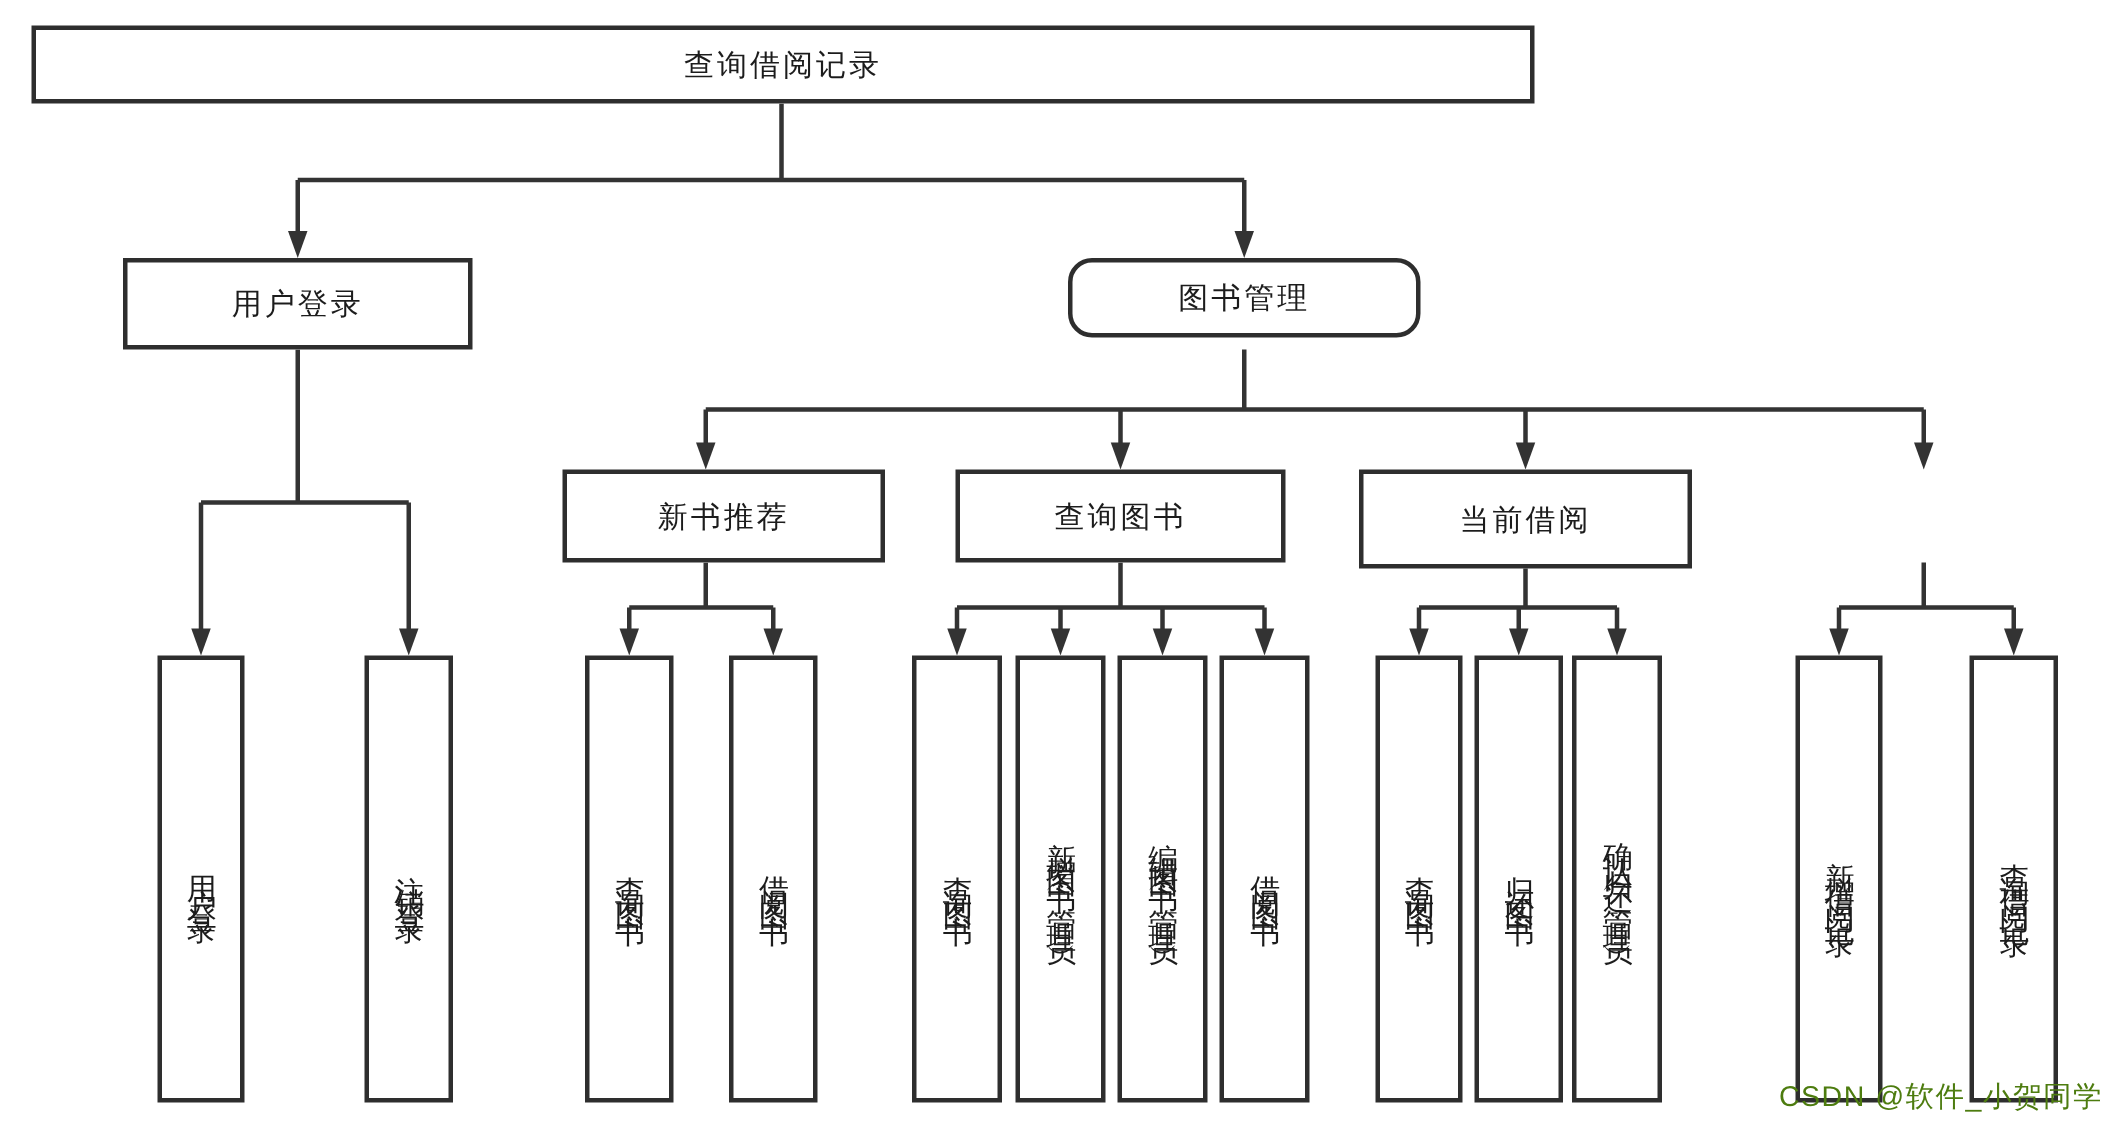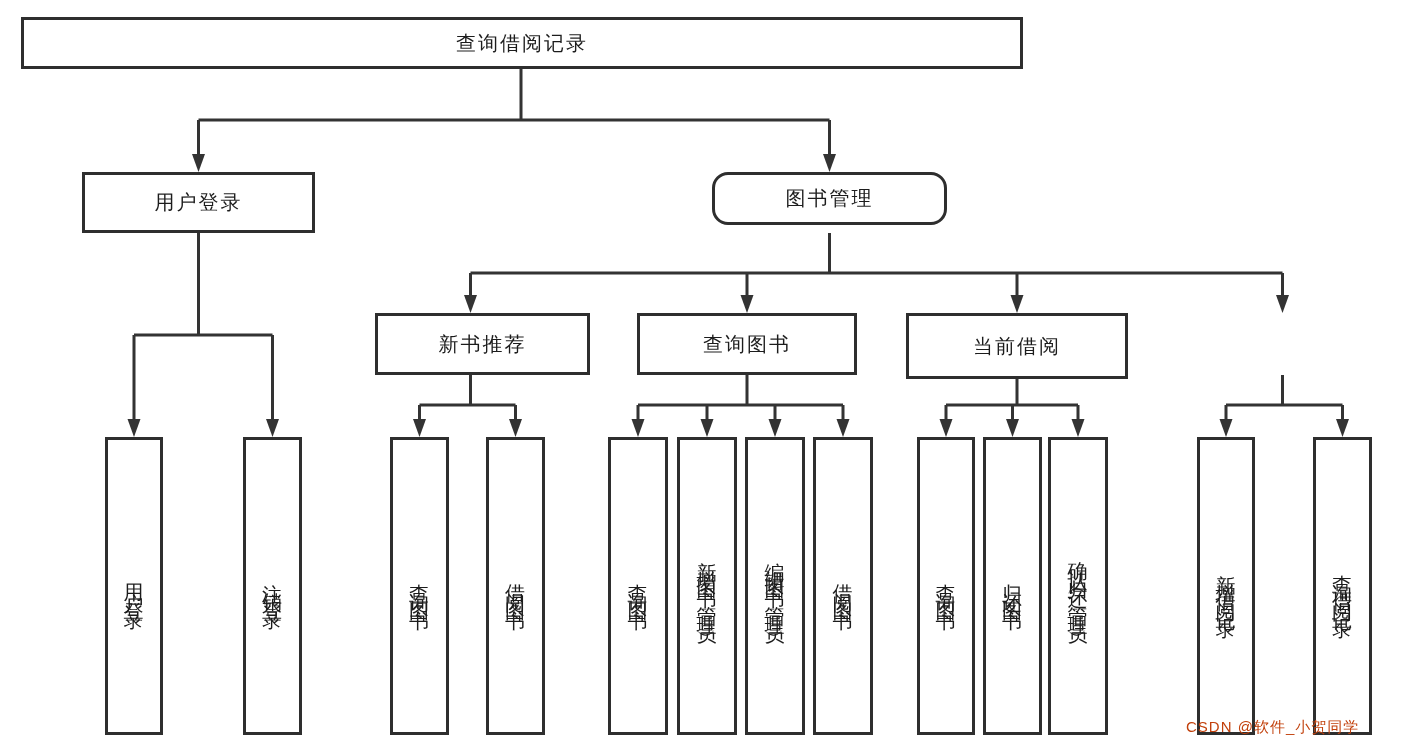--- a/index.html
+++ b/index.html
@@ -36,23 +36,23 @@
   .vbox .lbl {
     writing-mode: vertical-rl;
     text-orientation: mixed;
     letter-spacing: 9px;
     line-height: 1;
     font-size: 20px;
   }
   .watermark {
     position: absolute;
     z-index: 6;
-    font-size: 15px;
+    font-size: 19px;
     letter-spacing: 1px;
-    color: #c2410c;
+    color: #4d7c0f;
     white-space: nowrap;
   }
 </style>
 </head>
 <body>
 
 <div class="stage">
 
   <svg class="connectors" width="1405" height="747" viewBox="0 0 1405 747" xmlns="http://www.w3.org/2000/svg">
     <g stroke="#333333" stroke-width="3" fill="none">

